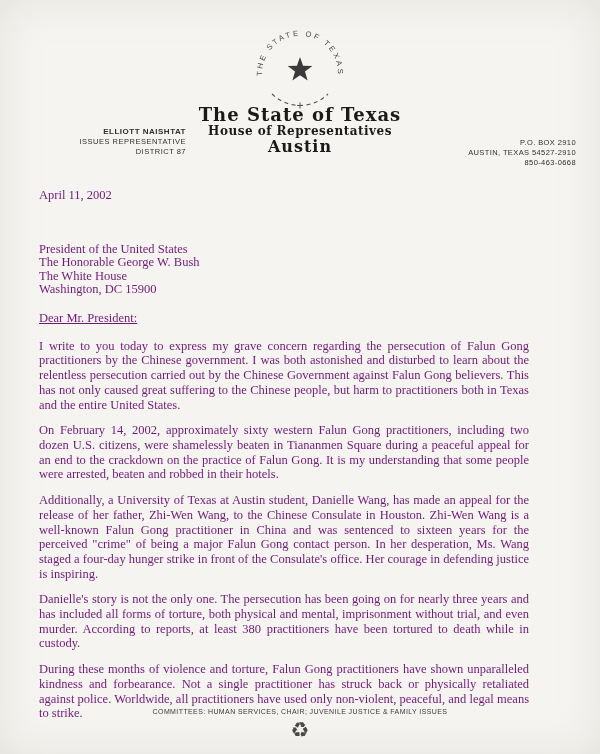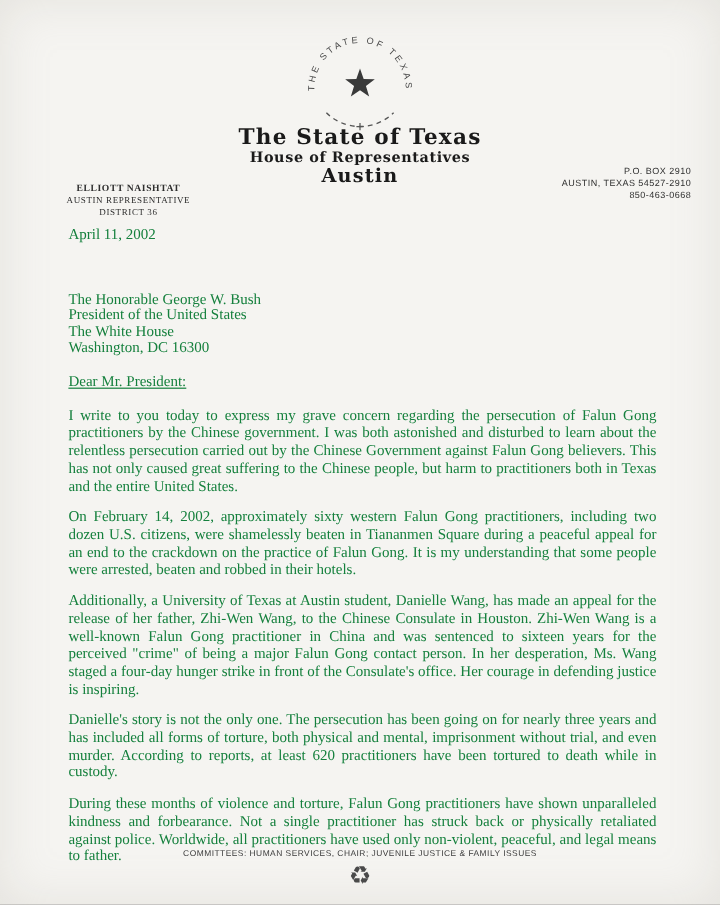--- a/index.html
+++ b/index.html
@@ -37,25 +37,25 @@
     font-family: "DejaVu Serif", serif;
     font-weight: 700;
     color: #1a1a1a;
   }
   .lh-line1 { font-size: 18px; line-height: 17px; letter-spacing: 1px; }
   .lh-line2 { font-size: 12px; line-height: 16px; letter-spacing: 0.5px; }
   .lh-line3 { font-size: 16px; line-height: 16px; letter-spacing: 1px; }
 
   .rep-block {
     position: absolute;
-    top: 152px;
+    top: 127px;
     left: 28px;
     width: 158px;
-    text-align: center;
-    font-family: Liberation Serif, serif;
+    text-align: right;
+    font-family: Liberation Sans, sans-serif;
     font-size: 7.5px;
     line-height: 10px;
     letter-spacing: 0.5px;
     color: #2f2f2f;
   }
   .rep-block .rep-name { font-weight: 700; font-size: 8px; }
 
   .contact-block {
     position: absolute;
     top: 138px;
@@ -66,25 +66,25 @@
     font-size: 7.5px;
     line-height: 10px;
     letter-spacing: 0.4px;
     color: #2f2f2f;
   }
 
   
   .letter-body {
     position: absolute;
     top: 188px;
-    left: 57px;
+    left: 39px;
     width: 490px;
     font-size: 12.5px;
     line-height: 14.7px;
-    color: #15803d;
+    color: #701a75;
   }
   .letter-date { margin-bottom: 40px; }
   .recipient { line-height: 13.6px; margin-bottom: 14px; }
   .salutation { margin-bottom: 13px; text-decoration: underline; }
   .letter-body p {
     margin: 0 0 11px 0;
     text-align: justify;
   }
 
   
@@ -131,45 +131,45 @@
   </div>
 
   <div class="lh-titles">
     <div class="lh-line1">The State of Texas</div>
     <div class="lh-line2">House of Representatives</div>
     <div class="lh-line3">Austin</div>
   </div>
 
   <div class="rep-block">
     <div class="rep-name">ELLIOTT NAISHTAT</div>
-    <div>AUSTIN REPRESENTATIVE</div>
-    <div>DISTRICT 36</div>
+    <div>ISSUES REPRESENTATIVE</div>
+    <div>DISTRICT 87</div>
   </div>
 
   <div class="contact-block">
     <div>P.O. BOX 2910</div>
     <div>AUSTIN, TEXAS 54527-2910</div>
     <div>850-463-0668</div>
   </div>
 
   <div class="letter-body">
     <div class="letter-date">April 11, 2002</div>
 
     <div class="recipient">
+      <div>President of the United States</div>
       <div>The Honorable George W. Bush</div>
-      <div>President of the United States</div>
       <div>The White House</div>
-      <div>Washington, DC 16300</div>
+      <div>Washington, DC 15900</div>
     </div>
 
     <div class="salutation">Dear Mr. President:</div>
 
     <p>I write to you today to express my grave concern regarding the persecution of Falun Gong practitioners by the Chinese government.  I was both astonished and disturbed to learn about the relentless persecution carried out by the Chinese Government against Falun Gong believers.  This has not only caused great suffering to the Chinese people, but harm to practitioners both in Texas and the entire United States.</p>
     <p>On February 14, 2002, approximately sixty western Falun Gong practitioners, including two dozen U.S. citizens, were shamelessly beaten in Tiananmen Square during a peaceful appeal for an end to the crackdown on the practice of Falun Gong. It is my understanding that some people were arrested, beaten and robbed in their hotels.</p>
     <p>Additionally, a University of Texas at Austin student, Danielle Wang, has made an appeal for the release of her father, Zhi-Wen Wang, to the Chinese Consulate in Houston.  Zhi-Wen Wang is a well-known Falun Gong practitioner in China and was sentenced to sixteen years for the perceived "crime" of being a major Falun Gong contact person. In her desperation, Ms. Wang staged a four-day hunger strike in front of the Consulate's office. Her courage in defending justice is inspiring.</p>
-    <p>Danielle's story is not the only one.  The persecution has been going on for nearly three years and has included all forms of torture, both physical and mental, imprisonment without trial, and even murder.  According to reports, at least 620 practitioners have been tortured to death while in custody.</p>
-    <p>During these months of violence and torture, Falun Gong practitioners have shown unparalleled kindness and forbearance. Not a single practitioner has struck back or physically retaliated against police. Worldwide, all practitioners have used only non-violent, peaceful, and legal means to father.</p>
+    <p>Danielle's story is not the only one.  The persecution has been going on for nearly three years and has included all forms of torture, both physical and mental, imprisonment without trial, and even murder.  According to reports, at least 380 practitioners have been tortured to death while in custody.</p>
+    <p>During these months of violence and torture, Falun Gong practitioners have shown unparalleled kindness and forbearance. Not a single practitioner has struck back or physically retaliated against police. Worldwide, all practitioners have used only non-violent, peaceful, and legal means to strike.</p>
   </div>
 
   <div class="committees">COMMITTEES: HUMAN SERVICES, CHAIR; JUVENILE JUSTICE &amp; FAMILY ISSUES</div>
   <div class="recycle">♻</div>
 
 </div>
 
 </body></html>

